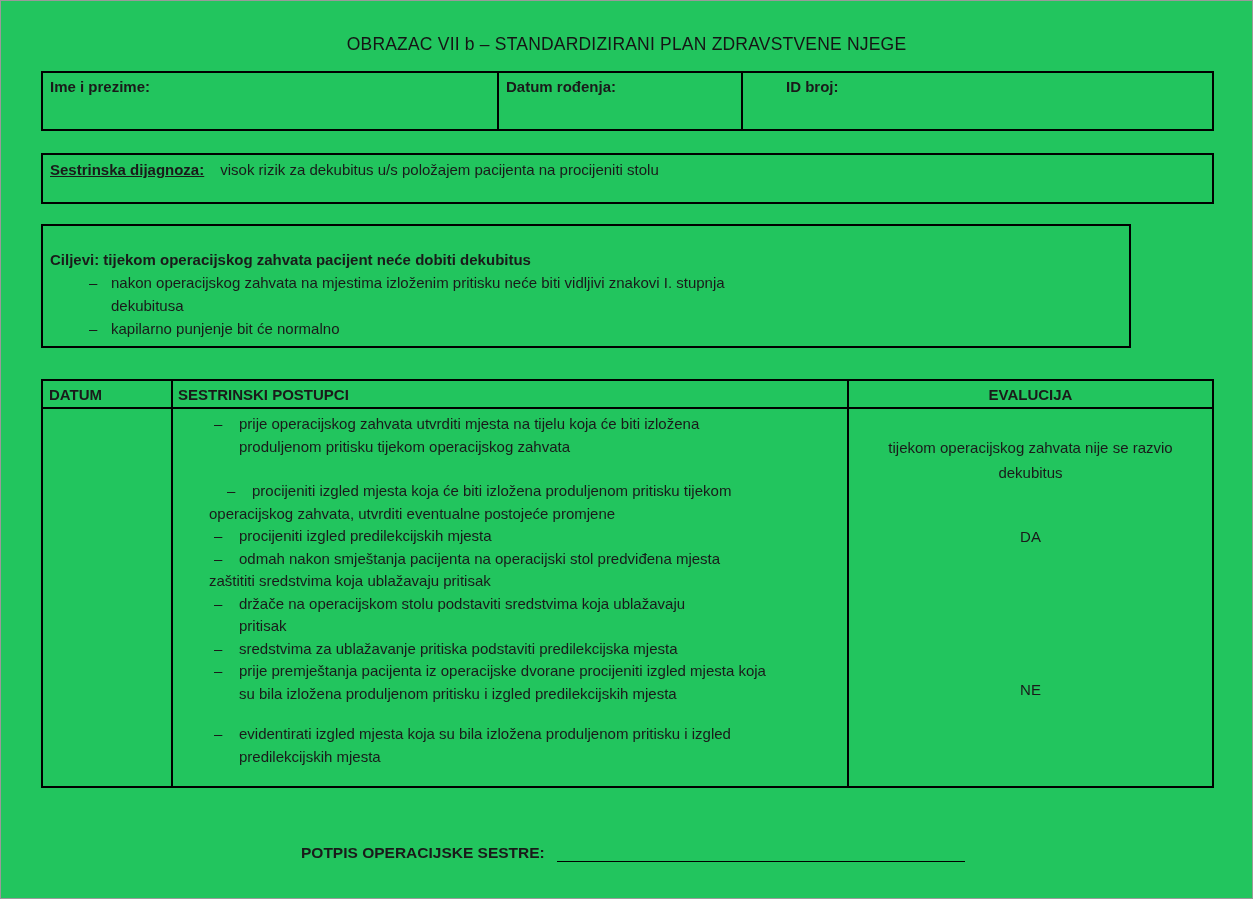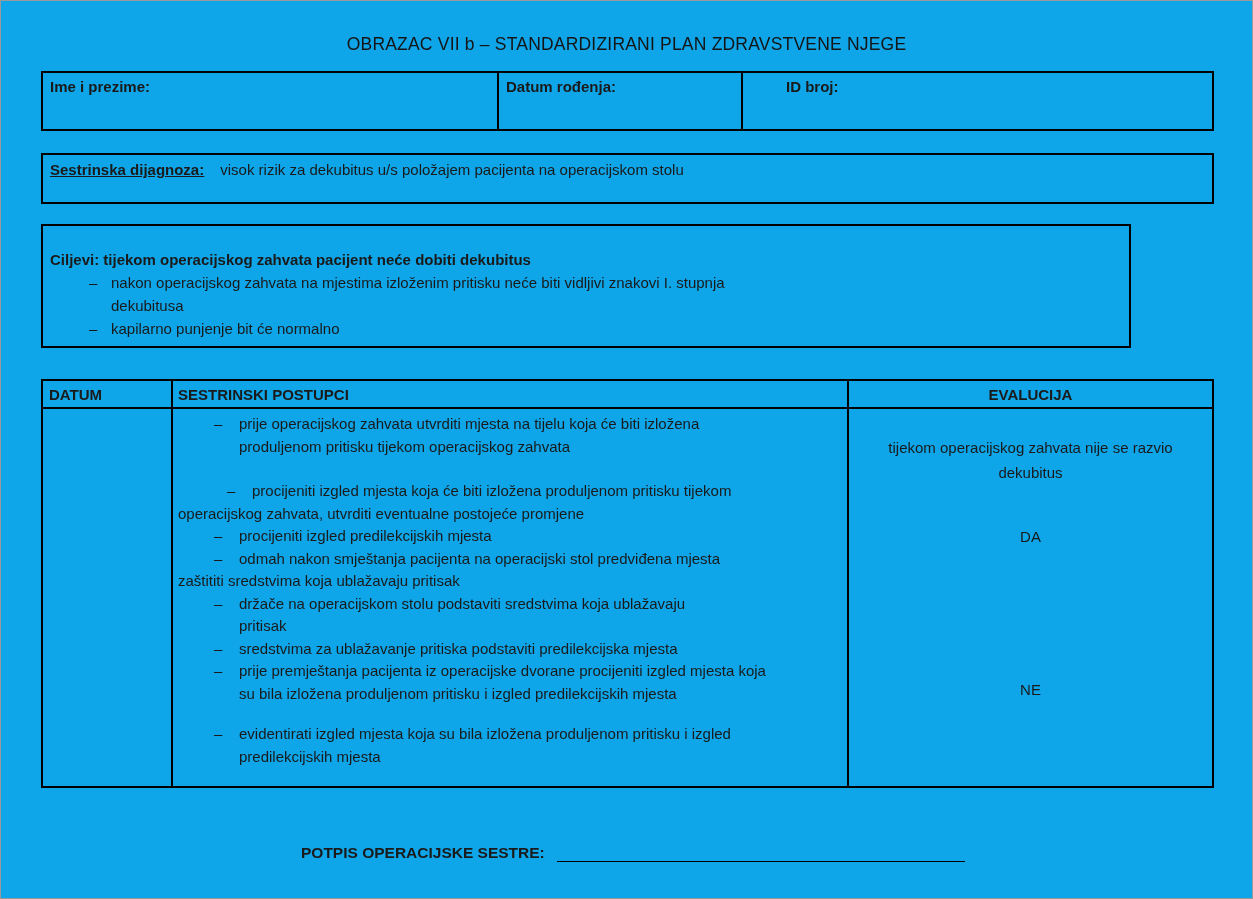--- a/index.html
+++ b/index.html
@@ -2,21 +2,21 @@
 <html><head>
 <meta charset="utf-8">
 <style>
   * { margin: 0; padding: 0; box-sizing: border-box; }
   html, body { background: #e8e8e8; }
   body { font-family: "Liberation Sans", "DejaVu Sans", sans-serif; color: #1a1a1a; }
   .page {
     position: relative;
     width: 1253px;
     height: 899px;
-    background: #0ea5e9;
+    background: #22c55e;
     border: 1px solid #9a9a9a;
     overflow: hidden;
   }
   .title {
     position: absolute;
     top: 33px; left: 0;
     width: 100%;
     text-align: center;
     font-size: 17.5px;
     letter-spacing: 0.2px;
@@ -87,21 +87,21 @@
   .ct-col-eval  { flex: 1; text-align: center; padding: 4px 6px; overflow: hidden; }
   .ct-head .ct-col-eval { padding-top: 5px; }
   .ct-head .ct-col-datum, .ct-head .ct-col-post { padding-top: 5px; }
   
   .pl { font-size: 15px; line-height: 22.5px; white-space: nowrap; }
   .pl.dash, .pl.dash2 { display: flex; }
   .pl.dash  { padding-left: 36px; }
   .pl.dash2 { padding-left: 49px; }
   .pl .dash { width: 25px; flex: none; }
   .pl.hang  { padding-left: 61px; }
-  .pl.flush { padding-left: 0; }
+  .pl.flush { padding-left: 0; margin-left: 31px; }
   
   .eval-result { margin-top: 22px; font-size: 15px; line-height: 25px; }
   .eval-da { margin-top: 41px; font-size: 15px; line-height: 22px; }
   .eval-ne { margin-top: 131px; font-size: 15px; line-height: 22px; }
   
   .signature-row {
     position: absolute;
     left: 300px; top: 843px;
     display: flex;
     align-items: flex-start;
@@ -127,21 +127,21 @@
     </div>
     <div class="header-cell hc-2">
       <span>Datum rođenja:</span>
     </div>
     <div class="header-cell hc-4">
       <span>ID broj:</span>
     </div>
   </div>
 
   <div class="diag-box">
-    <b>Sestrinska dijagnoza:</b><span>visok rizik za dekubitus u/s položajem pacijenta na operacijskom stolu</span>
+    <b>Sestrinska dijagnoza:</b><span>visok rizik za dekubitus u/s položajem pacijenta na procijeniti stolu</span>
   </div>
 
   <div class="goals-box">
     <div class="goals-heading">Ciljevi: tijekom operacijskog zahvata pacijent neće dobiti dekubitus</div>
     <div>
         <div class="goal-item">
           <span class="dash">–</span>
           <span class="t">
             <div>nakon operacijskog zahvata na mjestima izloženim pritisku neće biti vidljivi znakovi I. stupnja</div>
             <div>dekubitusa</div>

